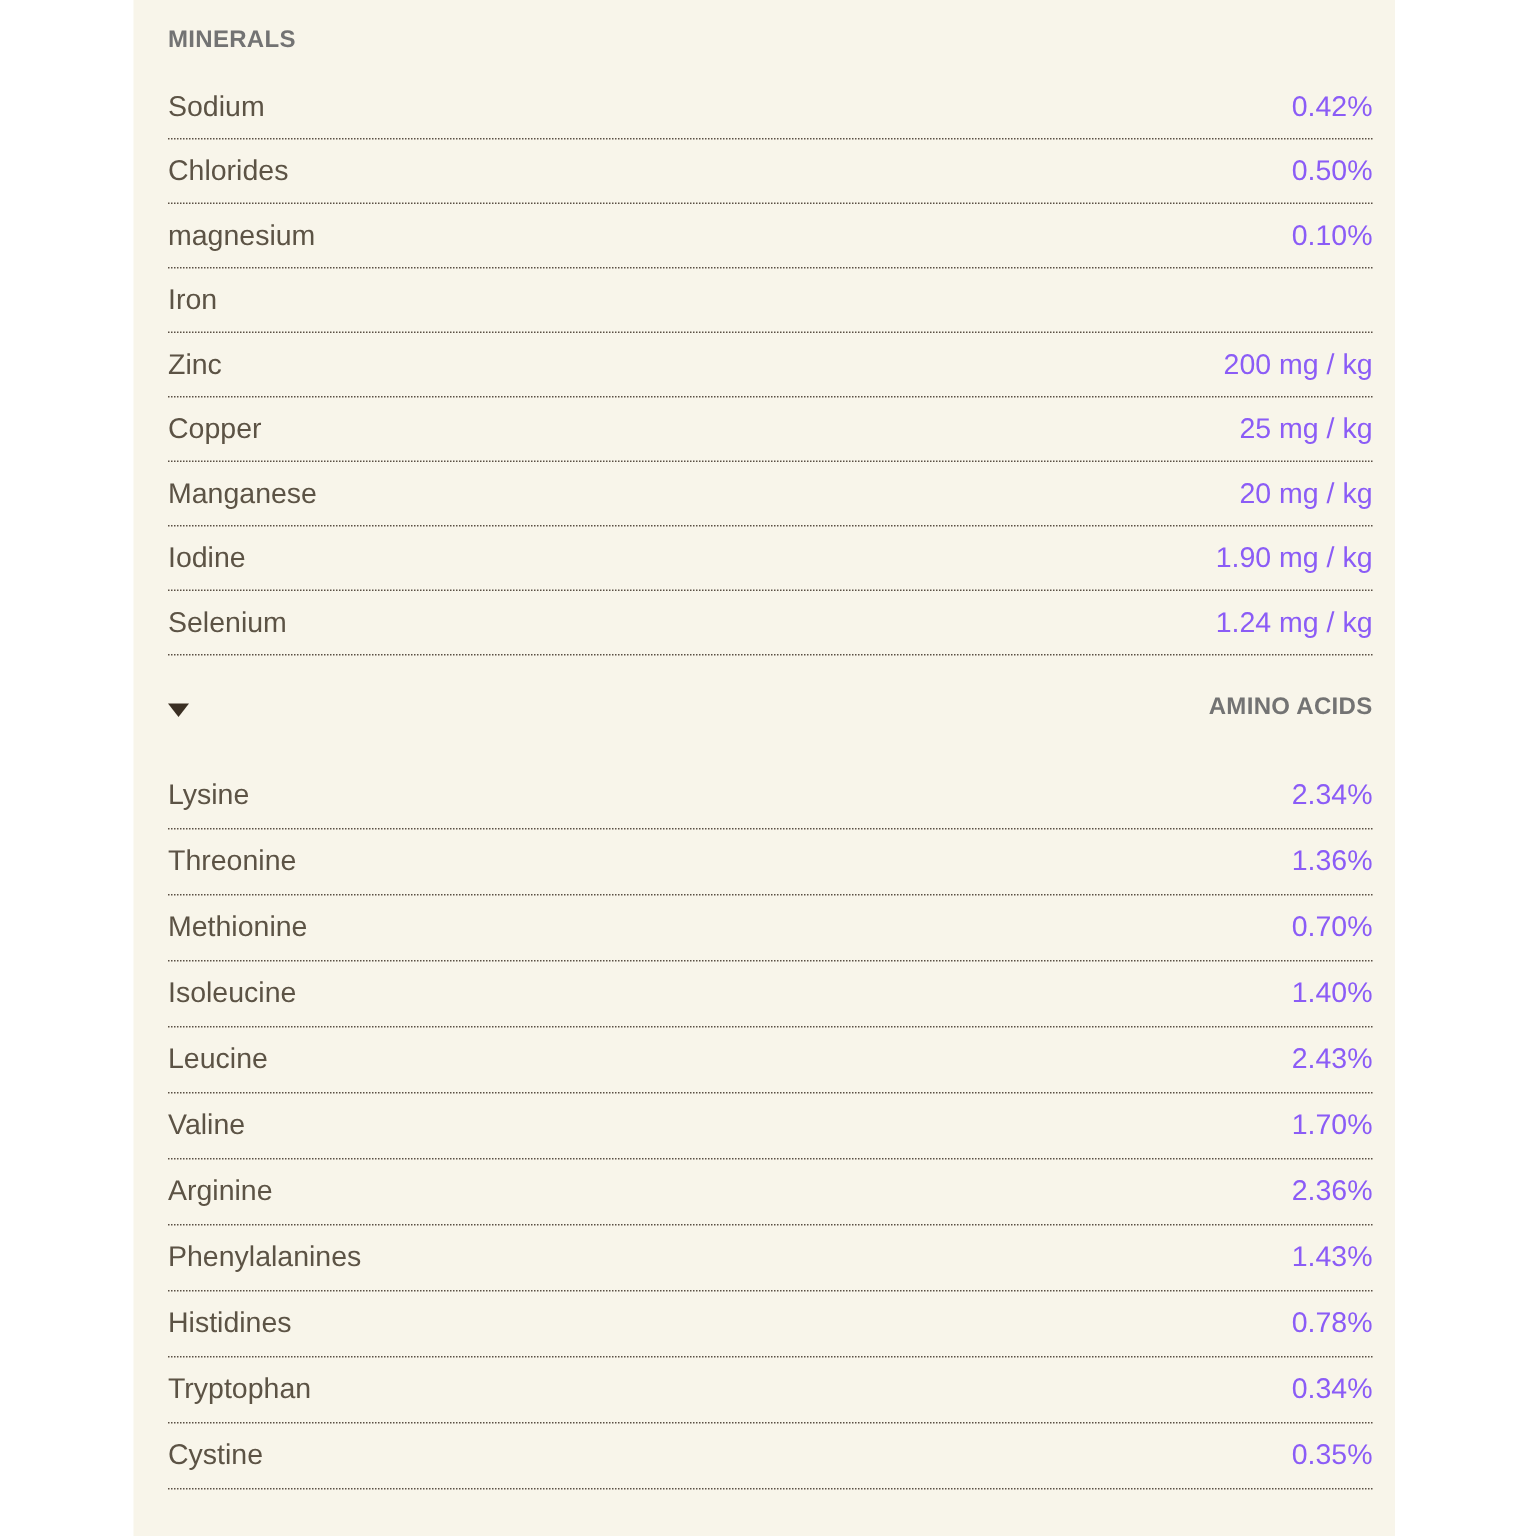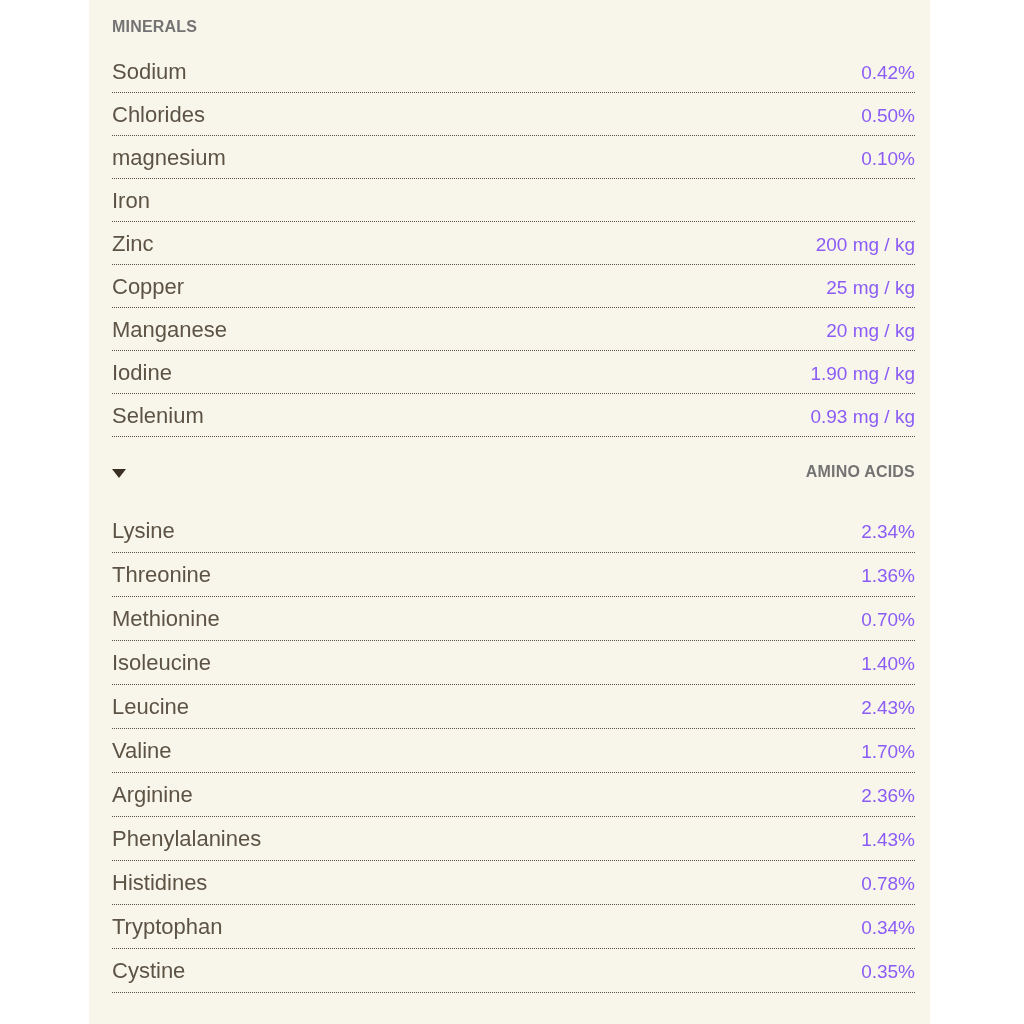--- a/index.html
+++ b/index.html
@@ -93,21 +93,21 @@
     line-height: 43px;
     border-bottom: 1px dotted #5a5044;
     box-sizing: border-box;
   }
   .rows.amino .row {
     height: 44px;
     line-height: 44px;
   }
 
   .row-label {
-    font-size: 22px;
+    font-size: 19px;
     color: #5c5345;
     white-space: nowrap;
   }
   .row-value {
     font-size: 19px;
     color: #8b5cf6;
     white-space: nowrap;
     text-align: right;
   }
 </style>
@@ -150,21 +150,21 @@
         <div class="row">
           <span class="row-label">Manganese</span>
           <span class="row-value">20 mg / kg</span>
         </div>
         <div class="row">
           <span class="row-label">Iodine</span>
           <span class="row-value">1.90 mg / kg</span>
         </div>
         <div class="row">
           <span class="row-label">Selenium</span>
-          <span class="row-value">0.93 mg / kg</span>
+          <span class="row-value">1.24 mg / kg</span>
         </div>
       </div>
 
       <div class="section-header amino">
         <span class="caret-down"></span>
         <span>AMINO ACIDS</span>
       </div>
 
       <div class="rows amino">
 

